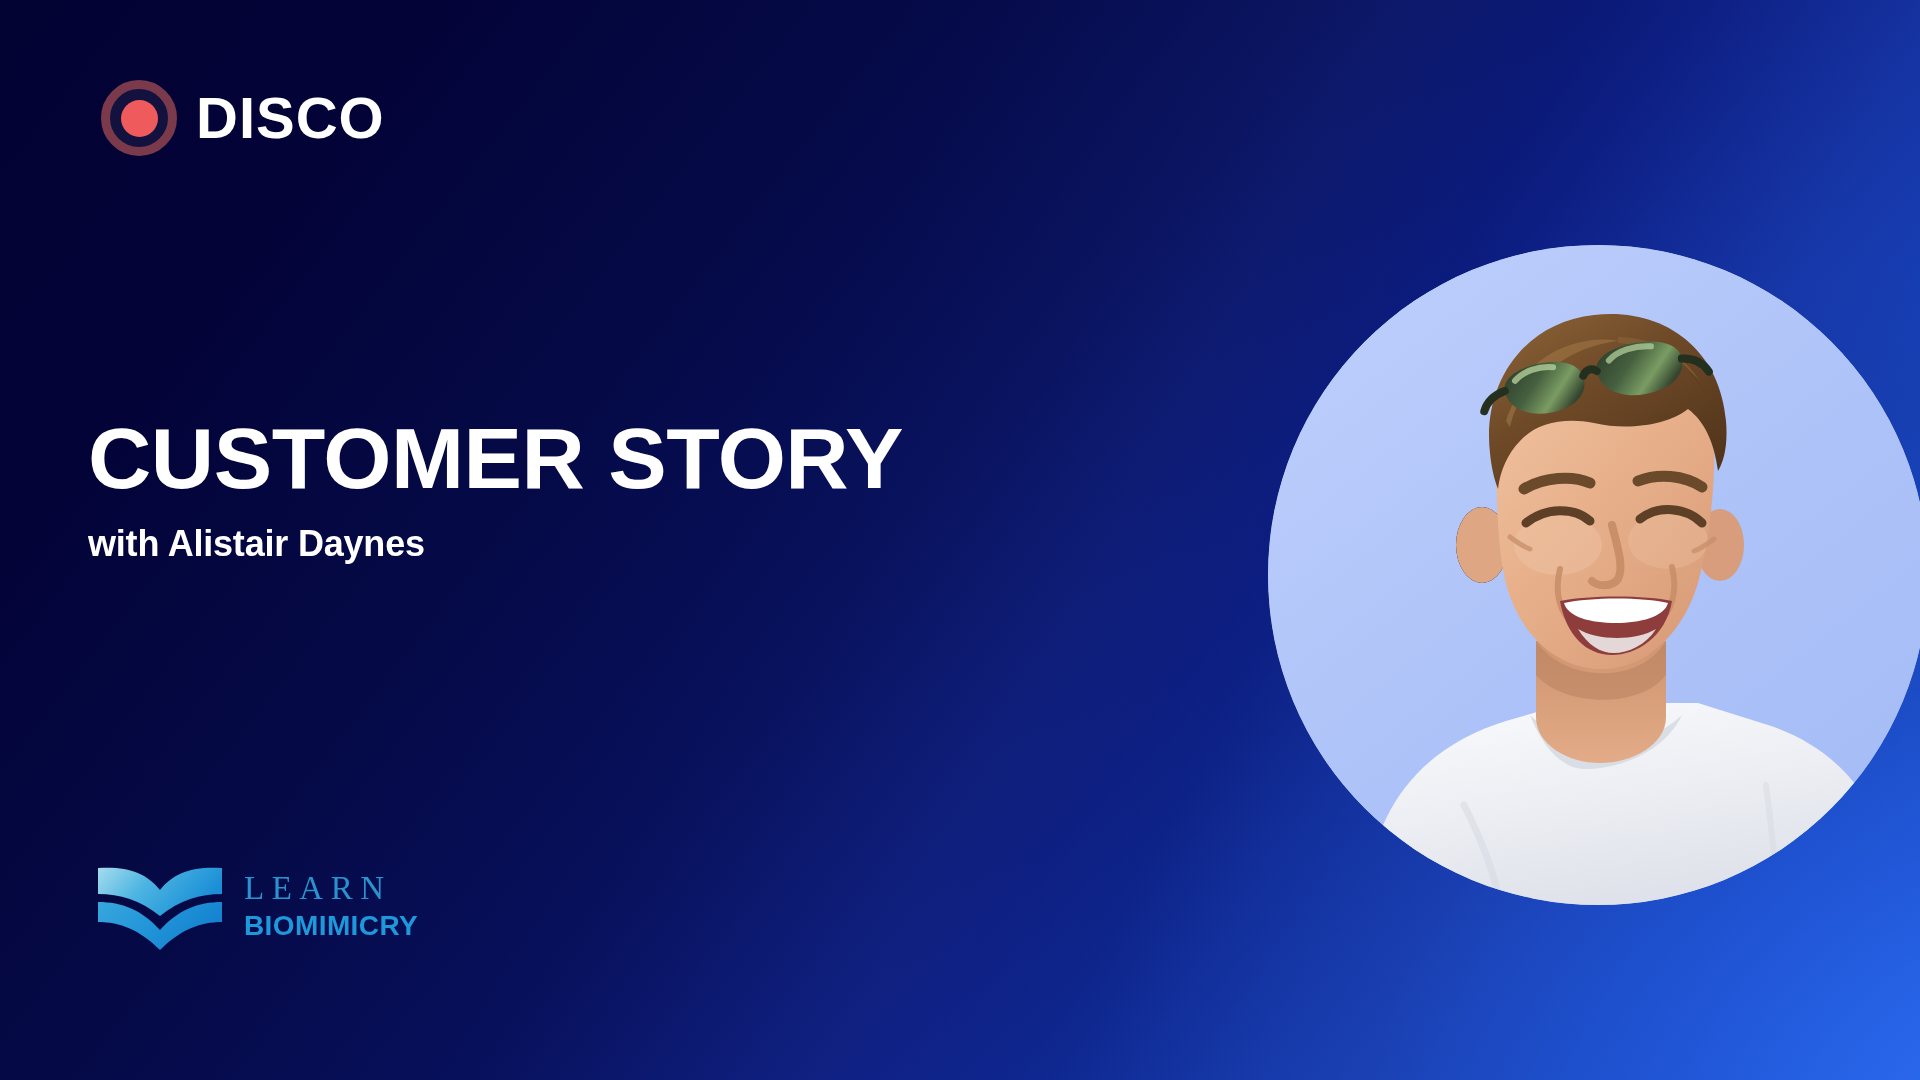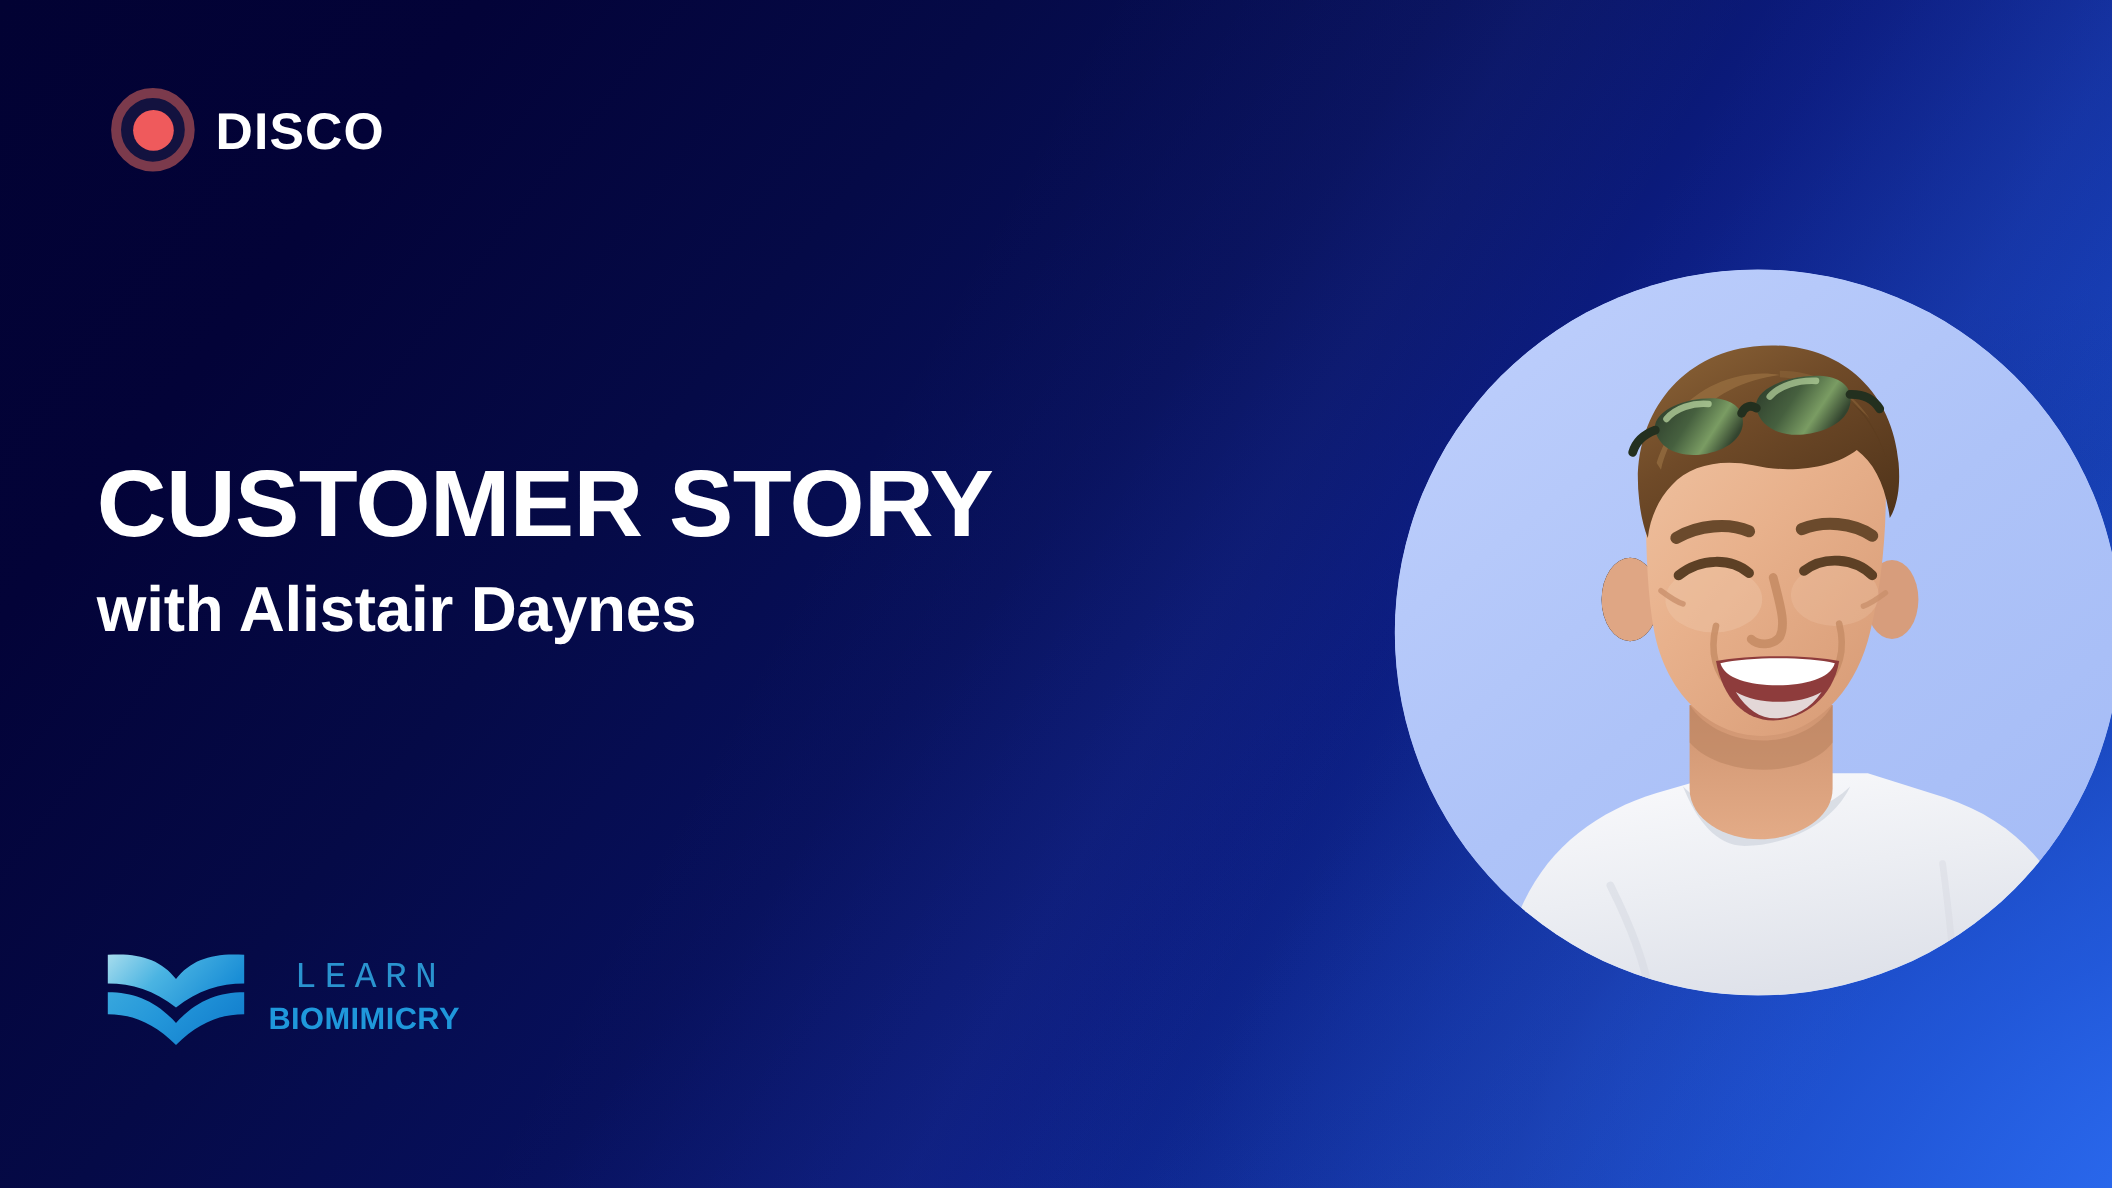--- a/index.html
+++ b/index.html
@@ -55,21 +55,21 @@
     border:9px solid #7b3a4c;
     display:flex; align-items:center; justify-content:center;
     flex:0 0 auto;
   }
   #disco-dot {
     width:37px; height:37px; border-radius:50%;
     background:#ef5a5c;
   }
   #disco-word {
     color:#ffffff;
-    font-size:47px;
+    font-size:58px;
     font-weight:700;
     letter-spacing:1px;
     line-height:1;
     font-family:"Liberation Sans", sans-serif;
   }
 
   
   #headline-block {
     position:absolute; left:88px; top:415px;
     max-width:920px;
@@ -80,43 +80,42 @@
     font-weight:700;
     letter-spacing:-0.5px;
     line-height:1.0;
     font-family:"Liberation Sans", sans-serif;
     transform:scaleX(1.02);
     transform-origin:left center;
     white-space:nowrap;
   }
   #subheadline {
     color:#ffffff;
-    font-size:58px;
+    font-size:36px;
     font-weight:700;
     line-height:1.05;
     margin-top:24px;
     letter-spacing:-0.2px;
     font-family:"Liberation Sans", sans-serif;
     white-space:nowrap;
   }
 
   
   #lb-logo {
     position:absolute; left:96px; top:860px;
     display:flex; align-items:center; gap:20px;
   }
   #lb-mark { width:128px; height:92px; flex:0 0 auto; display:block; }
   #lb-text { display:flex; flex-direction:column; line-height:1; }
   #lb-learn {
     color:#2a93cf;
     font-size:33px;
     font-weight:400;
     letter-spacing:7.5px;
-    font-family:Liberation Mono, monospace;
-    margin-left:24px;
+    font-family:Liberation Serif, serif;
   }
   #lb-biomimicry {
     color:#1f98db;
     font-size:28px;
     font-weight:700;
     letter-spacing:0.4px;
     margin-top:7px;
     font-family:"Liberation Sans", sans-serif;
   }
 

